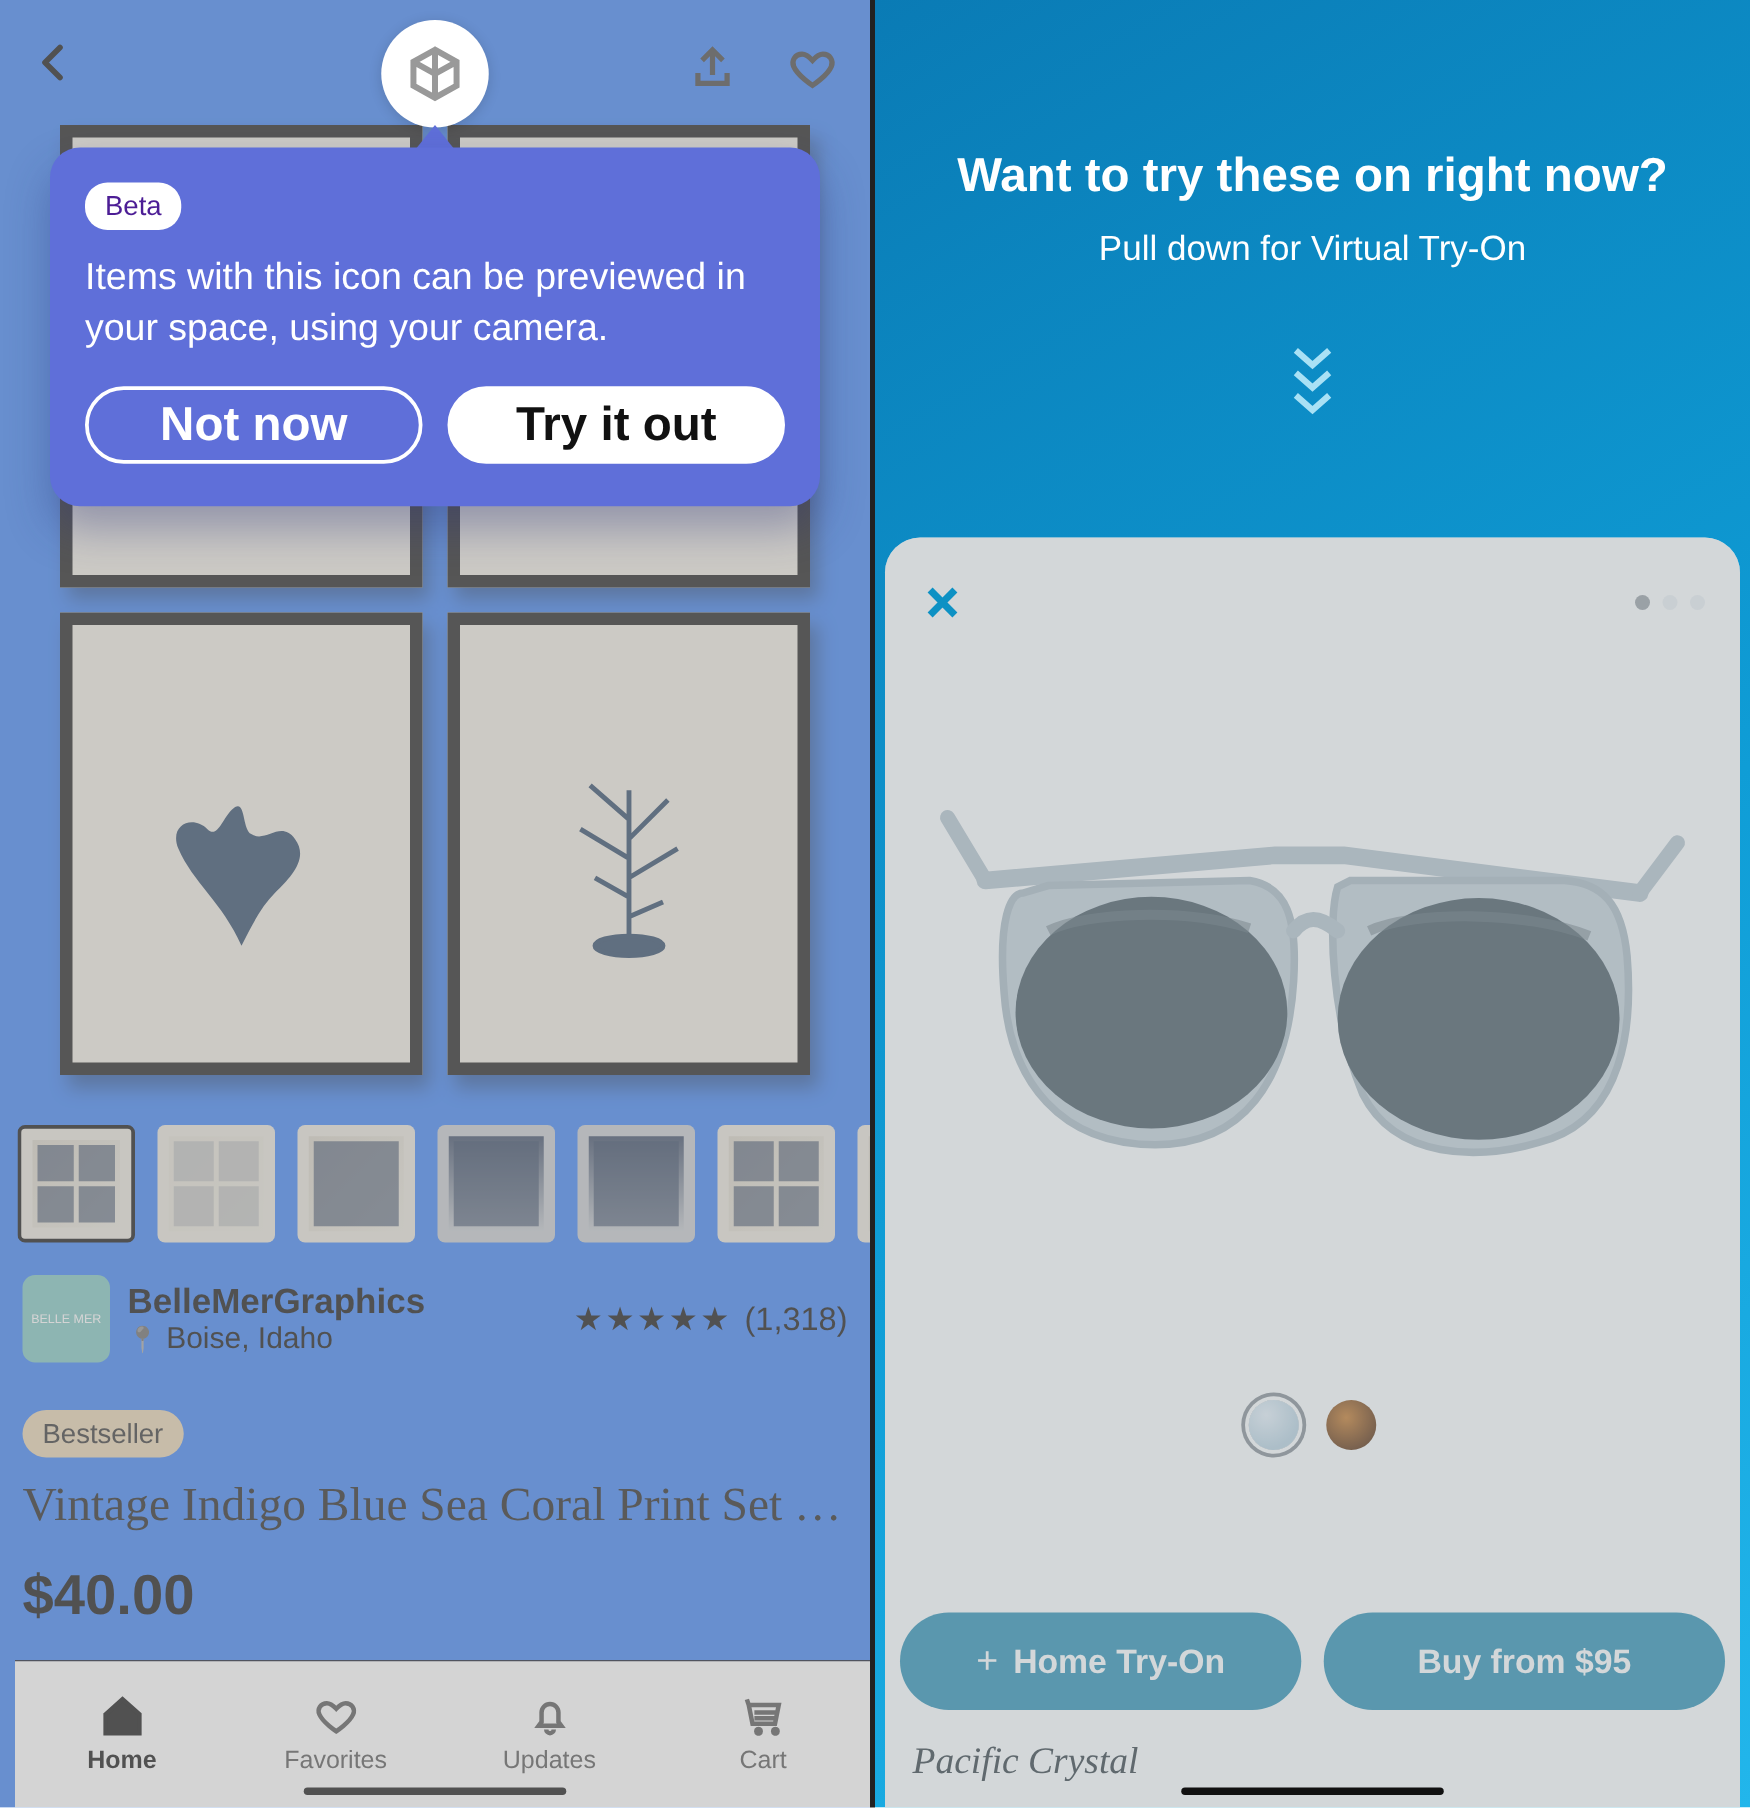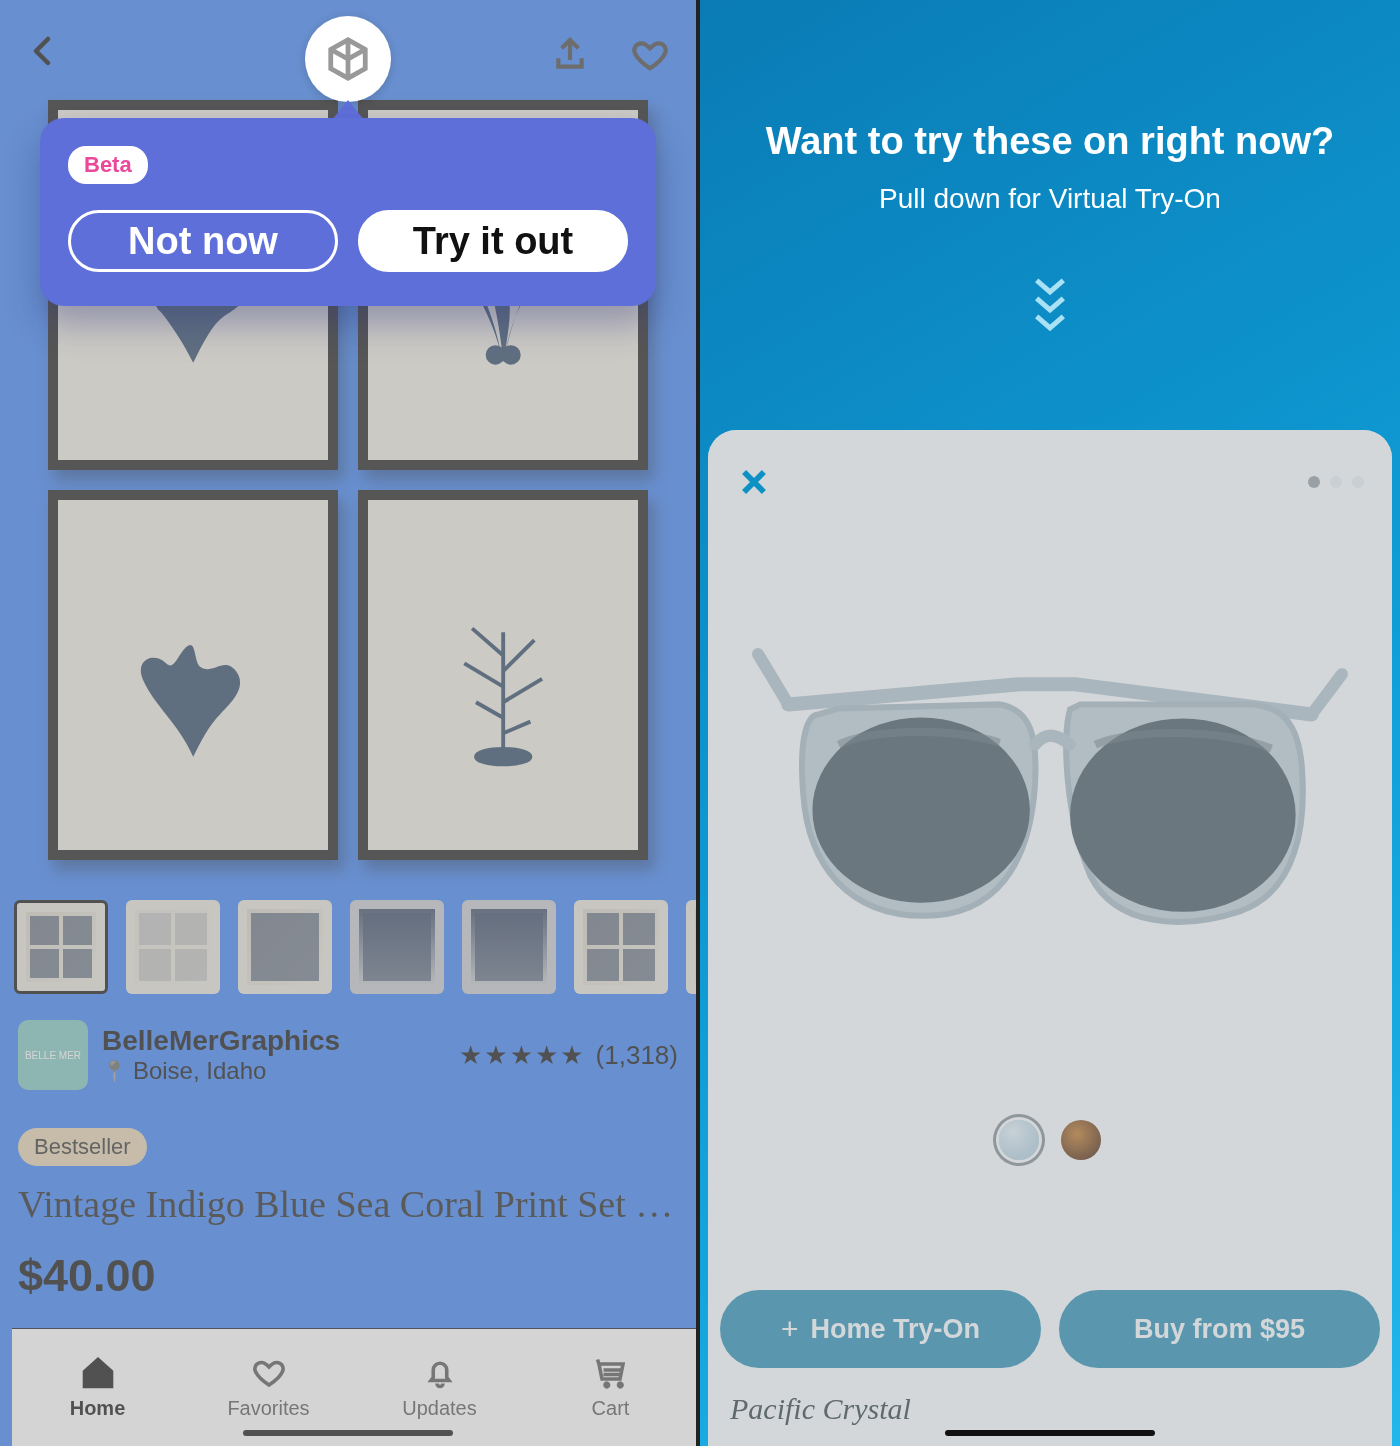--- a/index.html
+++ b/index.html
@@ -61,21 +61,21 @@
   
   .pl-dim{ position:absolute; inset:0; background:rgba(160,160,160,.45); }
 
   
   .ar-badge{ position:absolute; top:16px; left:50%; transform:translateX(-50%); width:86px; height:86px; border-radius:50%; background:#fff; display:flex; align-items:center; justify-content:center; box-shadow:0 2px 10px rgba(0,0,0,.15);}
   .ar-badge svg{width:46px;height:46px; stroke:#999; fill:none; stroke-width:2.5;}
   .ar-pointer{ position:absolute; top:100px; left:50%; transform:translateX(-50%); width:0;height:0; border-left:16px solid transparent;border-right:16px solid transparent;border-bottom:20px solid #5f6fd9;}
 
   
   .tooltip{ position:absolute; top:118px; left:40px; right:40px; background:#5f6fd9; border-radius:24px; padding:28px 28px 34px; box-shadow:0 18px 34px rgba(40,50,120,.35);}
-  .beta-pill{ background:#fff; color:#ec4899; font-size:22px; font-weight:700; border-radius:18px; padding:6px 16px; display:inline-block;}
+  .beta-pill{ background:#fff; color:#4c1d95; font-size:22px; font-weight:400; border-radius:18px; padding:6px 16px; display:inline-block;}
   .tooltip-text{ color:#fff; font-size:30px; line-height:1.35; margin-top:18px;}
   .tooltip-btns{ display:flex; gap:20px; margin-top:26px;}
   .btn{ flex:1; height:62px; border-radius:40px; font-size:38px; font-weight:600; display:flex; align-items:center; justify-content:center; cursor:pointer;}
   .btn-ghost{ background:transparent; border:3px solid #fff; color:#fff;}
   .btn-solid{ background:#fff; color:#111; border:3px solid #fff;}
 
   
   .pr-bg{ position:absolute; inset:0; background:linear-gradient(150deg,#0a7bb5 0%,#0f9dd6 55%,#22b6eb 100%);}
   .pr-hero{ position:absolute; top:120px; left:0; right:0; text-align:center; color:#fff;}
   .pr-hero h1{ font-size:38px; font-weight:700;}
@@ -272,20 +272,21 @@
   <div class="pl-dim"></div>
 
   <div class="ar-badge">
     <svg viewBox="0 0 24 24">
         <path d="M12 2 3 7v10l9 5 9-5V7l-9-5zm0 0v20M3 7l9 5 9-5"></path>
       </svg>
   </div>
   <div class="ar-pointer"></div>
   <div class="tooltip">
     <span class="beta-pill">Beta</span>
+    <div class="tooltip-text">Items with this icon can be previewed in your space, using your camera.</div>
     <div class="tooltip-btns">
       <div class="btn btn-ghost">Not now</div>
       <div class="btn btn-solid">Try it out</div>
     </div>
   </div>
 </div>
 
 <div class="phone phone-right">
   <div class="pr-bg"></div>
   <div class="pr-hero">

